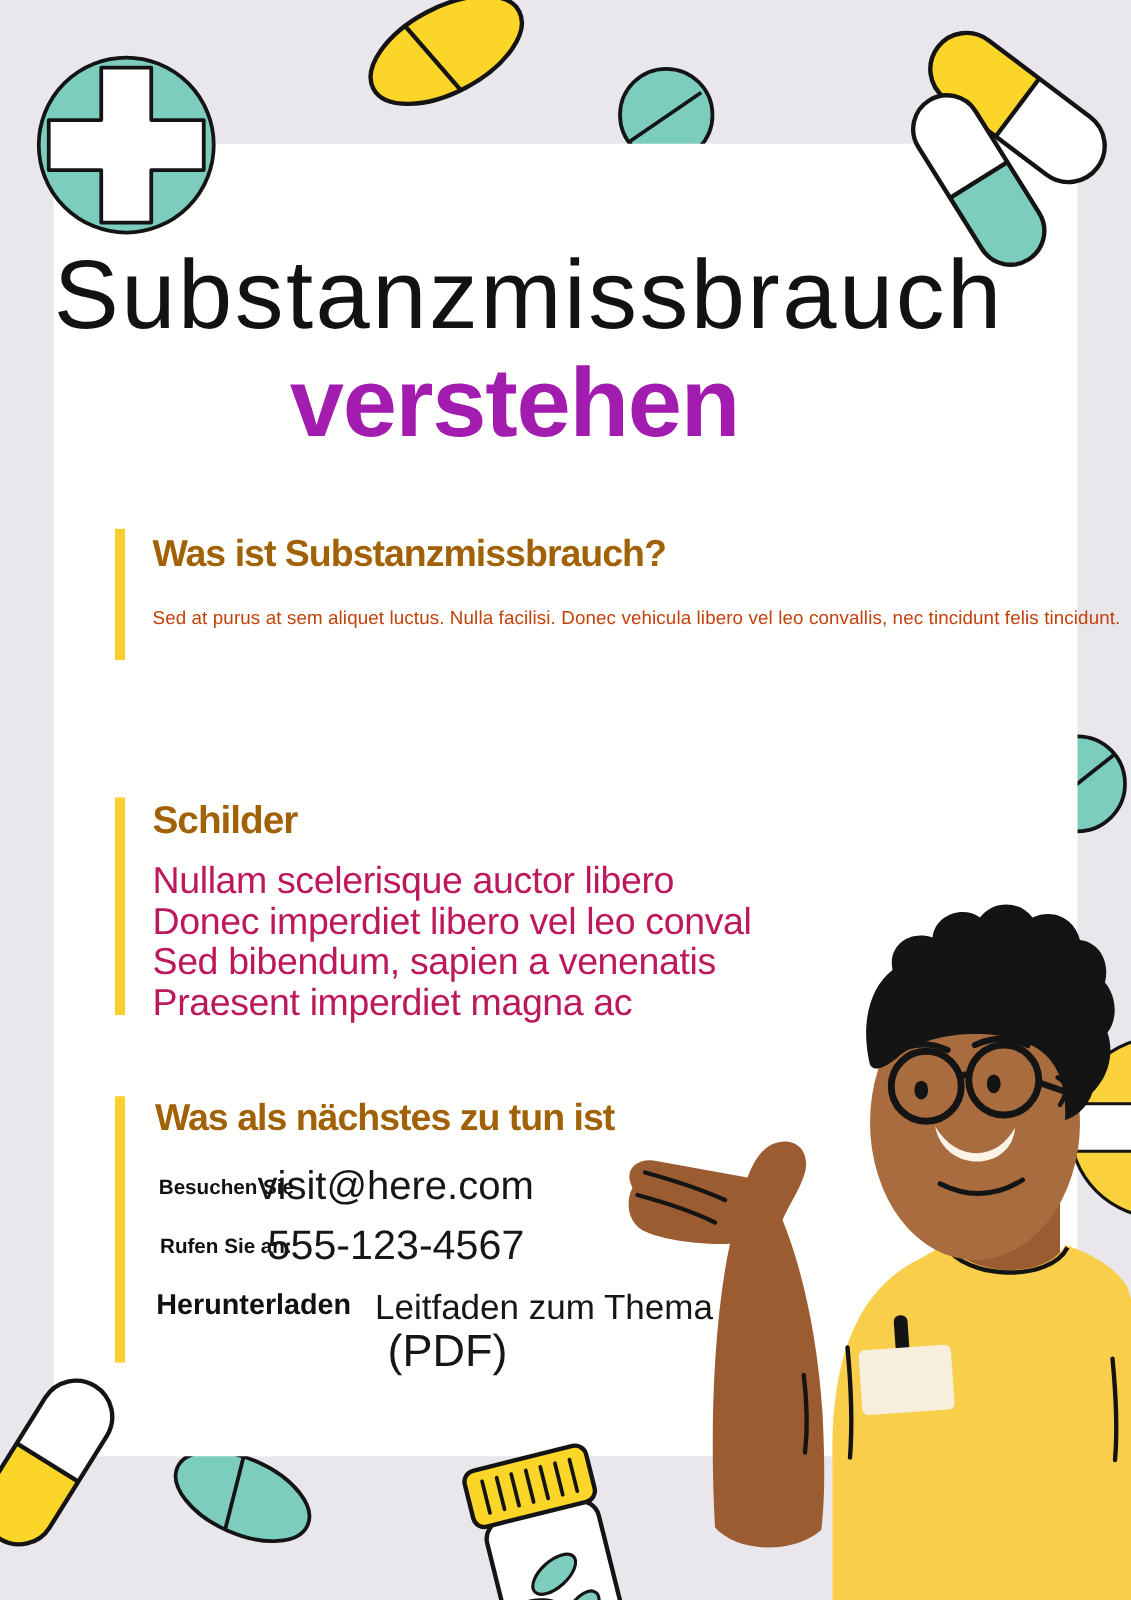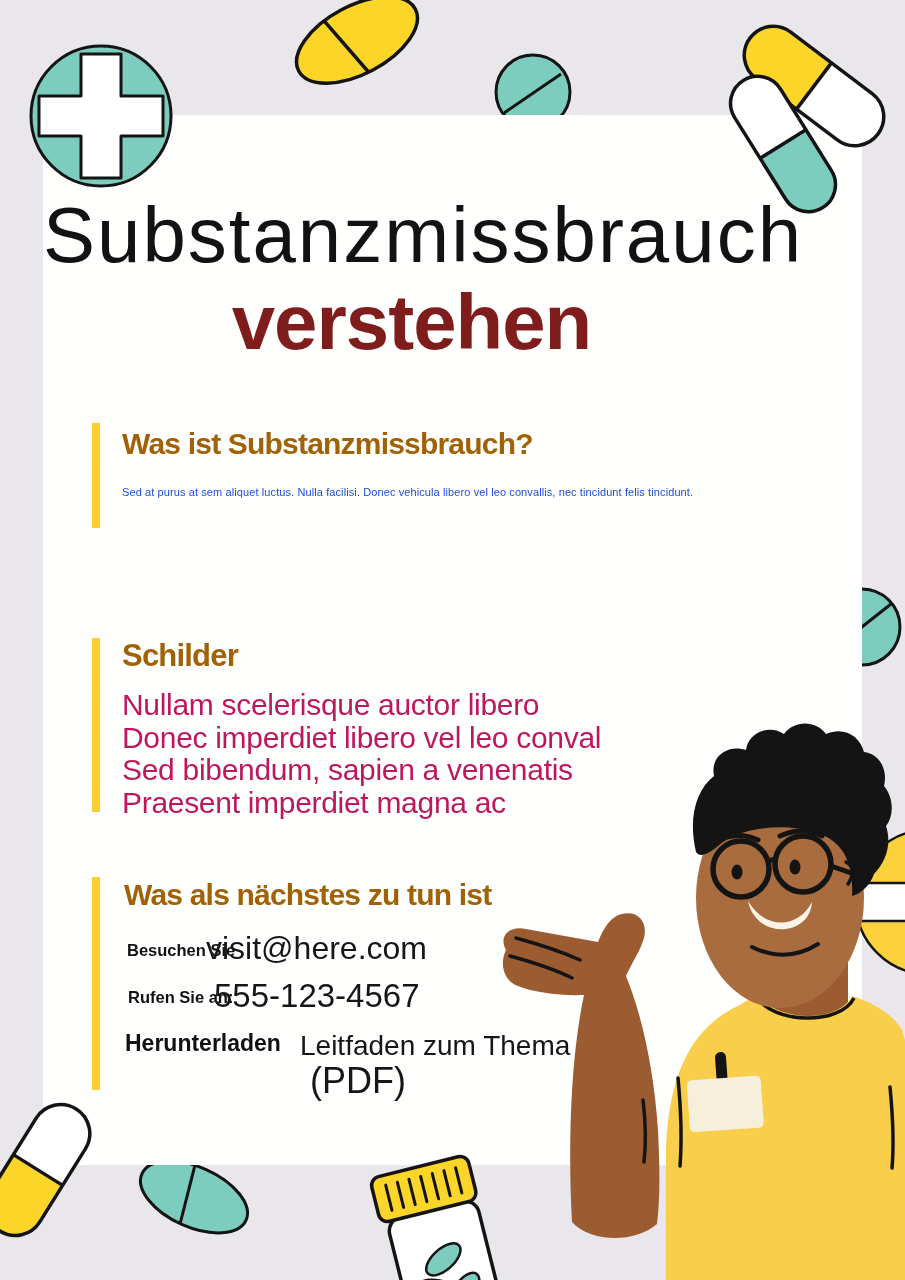--- a/index.html
+++ b/index.html
@@ -6,24 +6,24 @@
   .poster{
     position:relative;width:905px;height:1280px;overflow:hidden;
     background:#e9e7ec;font-family:"Liberation Sans",sans-serif;
   }
   .layer{position:absolute;left:0;top:0;width:905px;height:1280px;pointer-events:none;}
   .card{position:absolute;left:43px;top:115px;width:819px;height:1050px;background:#fffffe;}
   .abs{position:absolute;white-space:nowrap;}
   .title1{left:43px;top:196px;width:742px;text-align:center;font-size:78px;line-height:78px;
           letter-spacing:2px;color:#121212;font-weight:400;}
   .title2{left:43px;top:283px;width:737px;text-align:center;font-size:78px;line-height:78px;
-          letter-spacing:-1px;color:#7f1d1d;font-weight:700;}
+          letter-spacing:-1px;color:#a21caf;font-weight:700;}
   .bar{position:absolute;left:92px;width:8px;background:#FCCF2F;}
   .h-blue{color:#a16207;font-weight:700;font-size:30px;letter-spacing:-0.8px;}
-  .smallbody{font-size:11px;color:#1d4ed8;letter-spacing:0.1px;}
+  .smallbody{font-size:15px;color:#c2410c;letter-spacing:0.1px;}
   .listtext{font-size:30px;line-height:32.5px;color:#be185d;letter-spacing:-0.3px;}
   .lbl{font-weight:700;color:#111;}
   .val{color:#161616;font-weight:400;}
 </style>
 </head>
 <body>
 
 <div class="poster">
 
   <svg class="layer" viewBox="0 0 905 1280">

